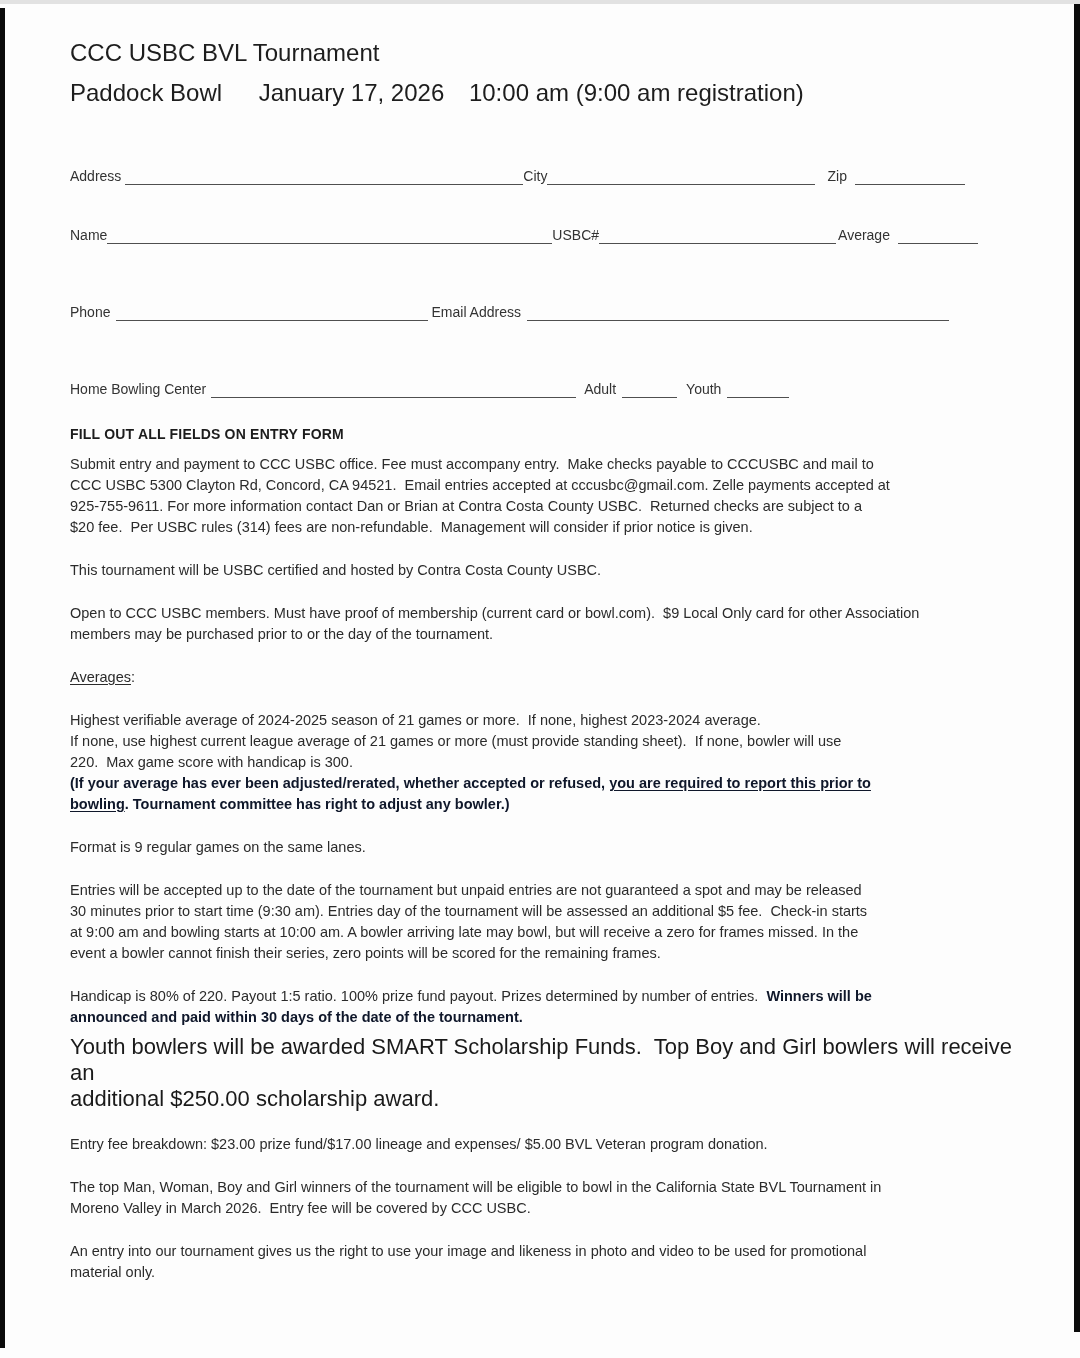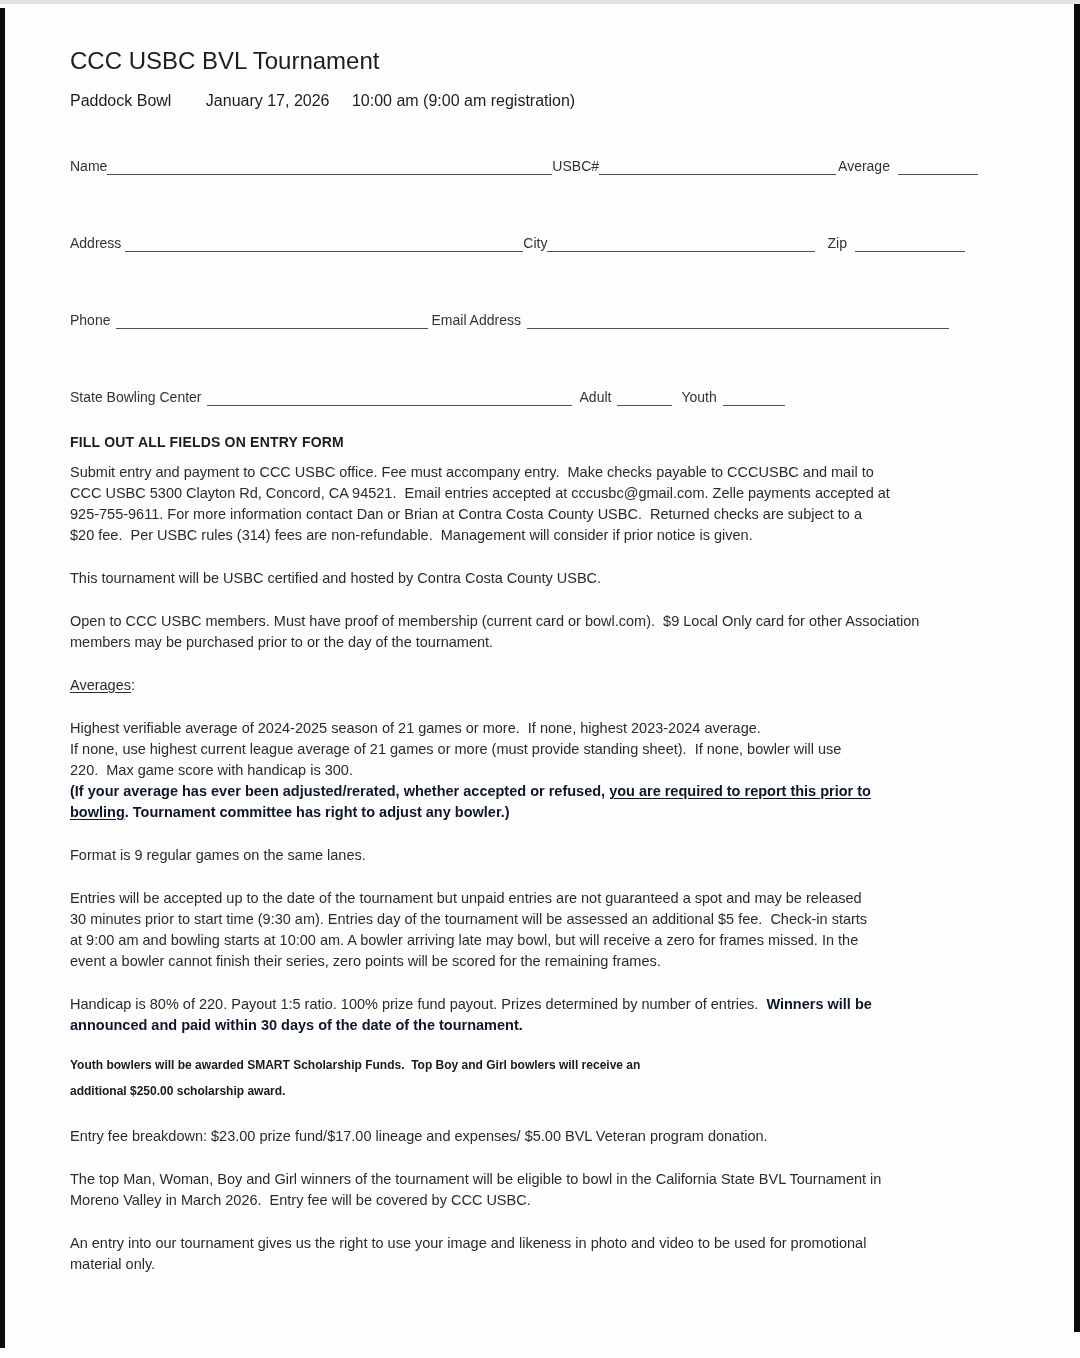--- a/index.html
+++ b/index.html
@@ -15,35 +15,35 @@
     overflow: hidden;
   }
   
   .edge-top   { position: absolute; top: 0; left: 0; width: 1080px; height: 4px; background: #e2e2e2; }
   .edge-left  { position: absolute; top: 8px; left: 0; width: 5px; height: 1340px; background: #0b0b0b; }
   .edge-right { position: absolute; top: 4px; right: 0; width: 6px; height: 1328px; background: #0b0b0b; }
 
   .content {
     position: absolute;
     left: 70px;
-    top: 46px;
+    top: 38px;
     width: 950px;
     color: #2b2b2b;
     font-size: 14.5px;
     line-height: 21px;
   }
   .title {
     font-size: 24px;
     line-height: 30px;
     color: #1d1d1d;
     font-weight: 400;
     margin: 0;
   }
   .subtitle {
-    font-size: 16px;
+    font-size: 24px;
     line-height: 30px;
     color: #1d1d1d;
     margin-top: 10px;
   }
   .subtitle .venue { margin-right: 30px; }
   .subtitle .edate { margin-right: 18px; }
 
   
   .frow {
     display: flex;
@@ -82,24 +82,24 @@
     letter-spacing: 0.2px;
   }
   .para {
     margin-top: 22px;
     white-space: pre-wrap;
   }
   .para.tight { margin-top: 9px; }
   .bold { font-weight: 700; color: #0f172a; }
   .uline { text-decoration: underline; text-underline-offset: 2px; }
   .youth-para {
-    margin-top: 16px;
-    font-size: 12px;
+    margin-top: 6px;
+    font-size: 22px;
     line-height: 26px;
-    font-weight: 700;
+    font-weight: 400;
     color: #1a1a1a;
     white-space: pre-wrap;
   }
 </style>
 </head>
 <body>
 
 <div class="page">
   <div class="edge-top"></div>
   <div class="edge-left"></div>
@@ -107,47 +107,47 @@
 
   <div class="content">
 
     <div class="title">CCC USBC BVL Tournament</div>
     <div class="subtitle">
       <span class="venue">Paddock Bowl</span>
       <span class="edate">January 17, 2026</span>
       <span class="etime">10:00 am (9:00 am registration)</span>
     </div>
 
+    <div class="frow">
+      <span class="flabel">Address</span>
+      <span class="blank b-addr"></span>
+      <span class="flabel">City</span>
+      <span class="blank b-city"></span>
+      <span class="flabel">Zip</span>
+      <span class="blank b-zip"></span>
+    </div>
+
     <div class="frow first">
       <span class="flabel">Name</span>
       <span class="blank b-name"></span>
       <span class="flabel">USBC#</span>
       <span class="blank b-usbc"></span>
       <span class="flabel">Average</span>
       <span class="blank b-avg"></span>
     </div>
 
     <div class="frow">
-      <span class="flabel">Address</span>
-      <span class="blank b-addr"></span>
-      <span class="flabel">City</span>
-      <span class="blank b-city"></span>
-      <span class="flabel">Zip</span>
-      <span class="blank b-zip"></span>
-    </div>
-
-    <div class="frow">
       <span class="flabel">Phone</span>
       <span class="blank b-phone"></span>
       <span class="flabel">Email Address</span>
       <span class="blank b-email"></span>
     </div>
 
     <div class="frow">
-      <span class="flabel">State Bowling Center</span>
+      <span class="flabel">Home Bowling Center</span>
       <span class="blank b-hbc"></span>
       <span class="flabel">Adult</span>
       <span class="blank b-adult"></span>
       <span class="flabel">Youth</span>
       <span class="blank b-youth"></span>
     </div>
 
     <div class="section-heading">FILL OUT ALL FIELDS ON ENTRY FORM</div>
 
     <div class="para tight">Submit entry and payment to CCC USBC office. Fee must accompany entry.  Make checks payable to CCCUSBC and mail to

